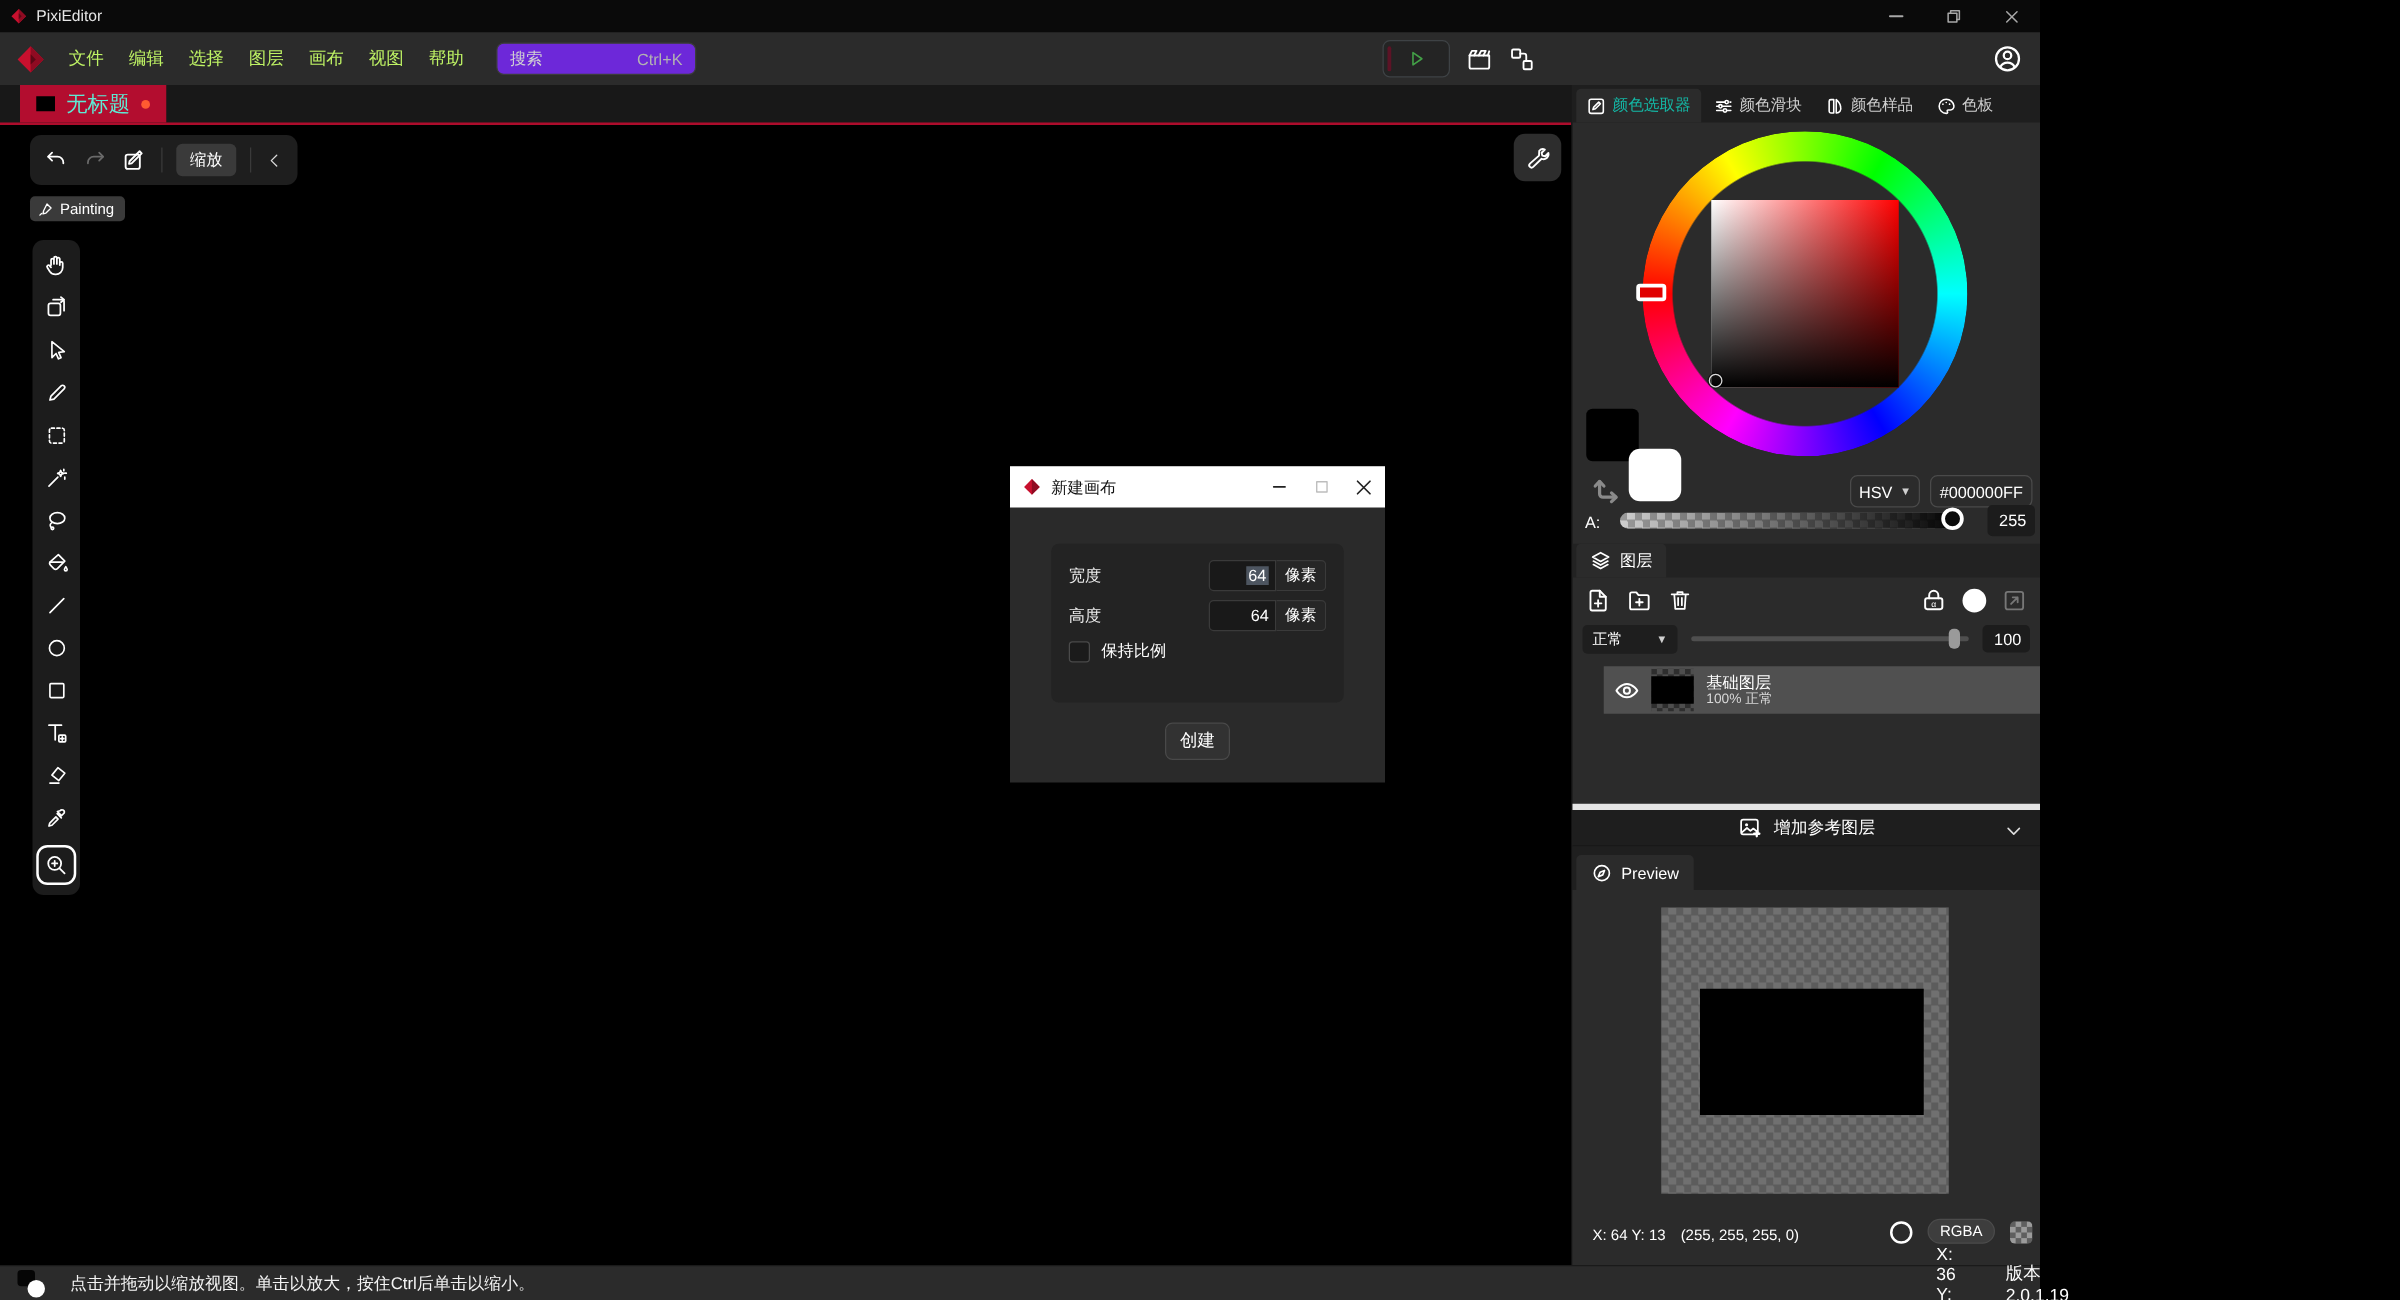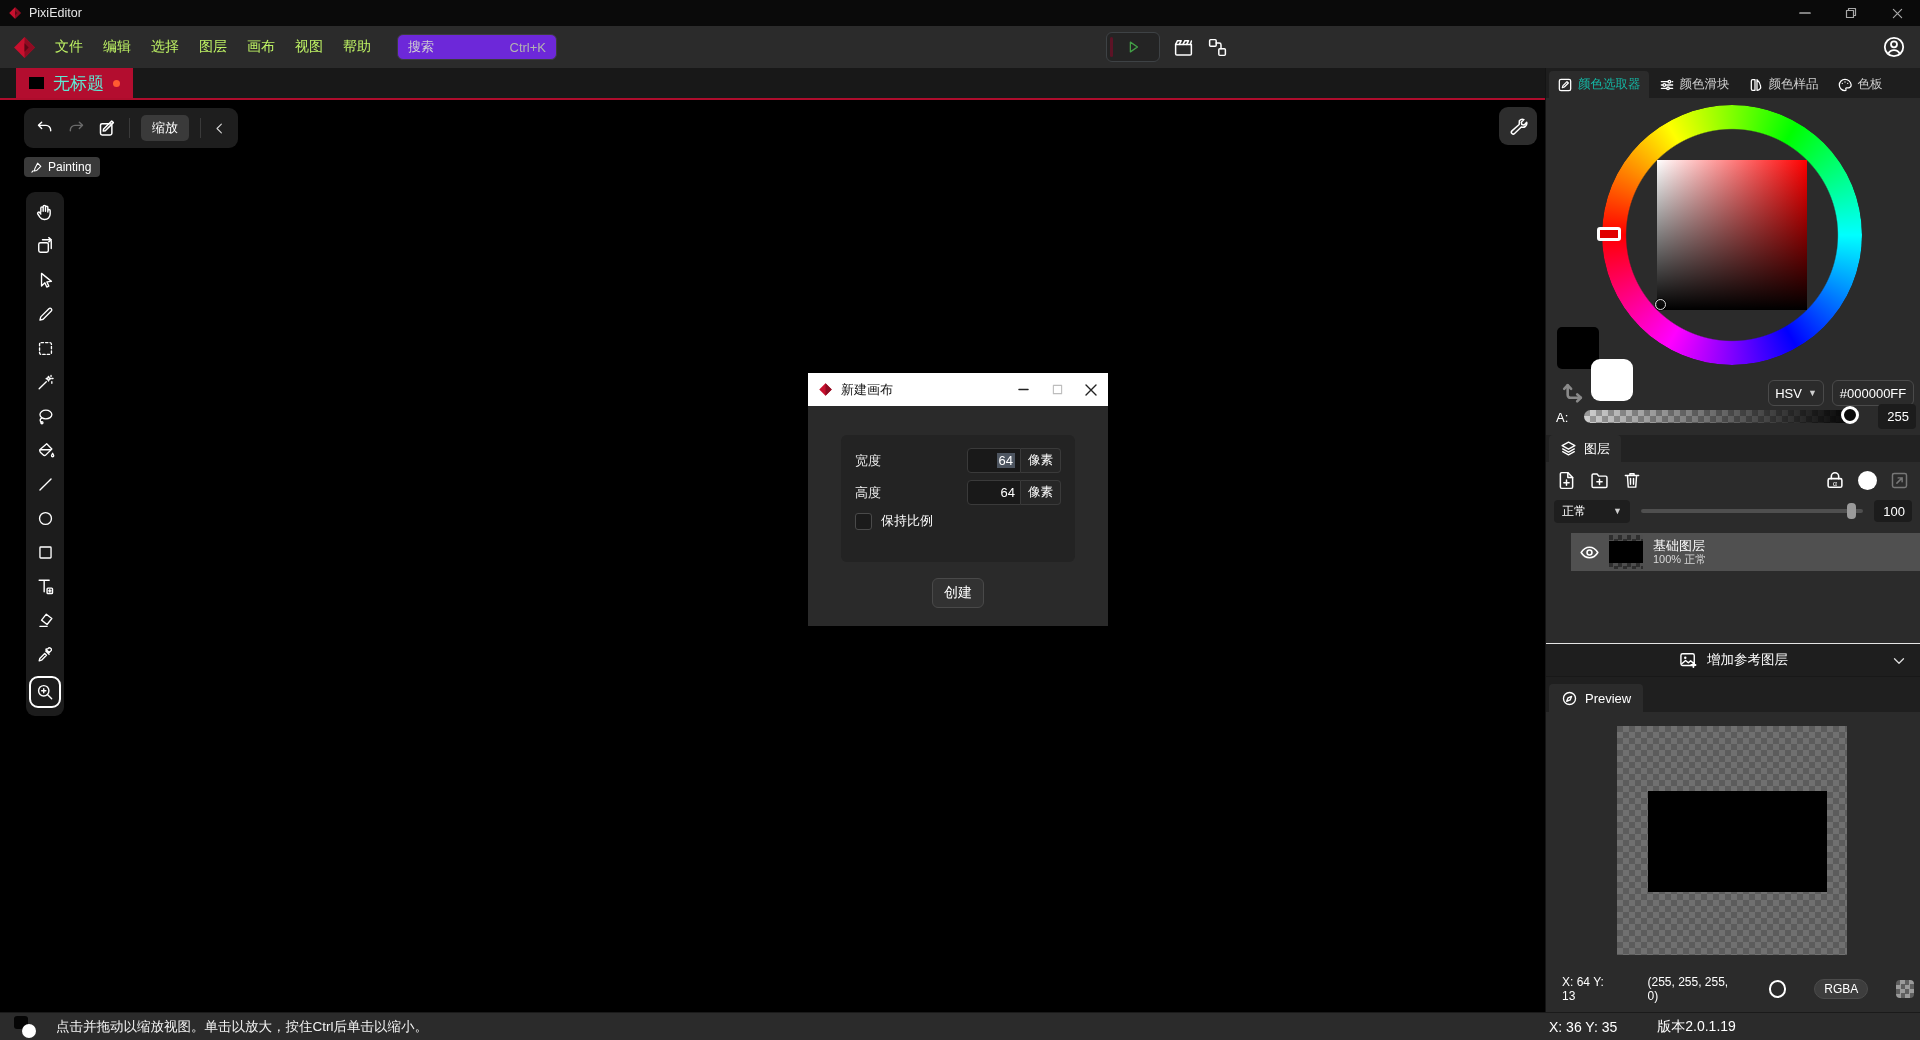--- a/index.html
+++ b/index.html
@@ -1,18 +1,18 @@
 <!DOCTYPE html>
 <html><head>
 <meta charset="utf-8">
 <style>
   *{margin:0;padding:0;box-sizing:border-box}
   html,body{width:1920px;height:1040px;overflow:hidden;background:#000}
   body{font-family:"Liberation Sans","DejaVu Sans",sans-serif;color:#fff;font-size:13px}
-  .window{width:1920px;height:1040px;display:flex;flex-direction:column;background:#2b2b2b}
+  .window{width:1632px;height:1040px;display:flex;flex-direction:column;background:#2b2b2b}
   svg.ic{stroke:#fff;fill:none;stroke-width:1.7;stroke-linecap:round;stroke-linejoin:round;display:block}
   svg.ic.dim{stroke:#6a6a6a}
   svg.ic.gray{stroke:#8a8a8a}
 
   
   .titlebar{height:26px;background:#0a0a0a;display:flex;align-items:center;padding:0 8px;gap:7px;color:#e6e6e6;font-size:12.5px;position:relative;flex:0 0 auto}
   .win-controls{position:absolute;right:0;top:0;height:26px;display:flex}
   .win-btn{width:46px;height:26px;display:flex;align-items:center;justify-content:center;color:#a8a8a8;font-size:13px}
 
   
@@ -104,30 +104,30 @@
   .blend-handle{position:absolute;right:7px;top:-6px;width:9px;height:16px;background:#9a9a9a;border-radius:4px}
   .value-box{width:38px;height:22px;background:#1c1c1c;border-radius:4px;display:flex;align-items:center;justify-content:flex-end;padding:0 7px;font-size:13px}
   .layer-row{margin:9px 0 0 25px;height:38px;background:#505050;display:flex;align-items:center}
   .layer-eye{margin-left:8px}
   .layer-thumb{width:34px;height:34px;margin:0 10px 0 9px;position:relative;
     background:conic-gradient(#4e4e4e 25%,#2e2e2e 0 50%,#4e4e4e 0 75%,#2e2e2e 0);background-size:9px 9px}
   .layer-thumb::after{content:"";position:absolute;left:0;right:0;top:6px;bottom:6px;background:#000}
   .layer-name{font-size:13px;line-height:15px}
   .layer-meta{font-size:11px;color:#d8d8d8;line-height:13px}
 
-  .ref-row{height:34px;background:#1e1e1e;border-top:1px solid #e5e5e5;border-bottom:1px solid #181818;display:flex;align-items:center;justify-content:center;gap:9px;font-size:13.5px;position:relative;flex:0 0 auto}
+  .ref-row{height:34px;background:#1e1e1e;border-top:5px solid #e5e5e5;border-bottom:1px solid #181818;display:flex;align-items:center;justify-content:center;gap:9px;font-size:13.5px;position:relative;flex:0 0 auto}
   .ref-chevron{position:absolute;right:12px;top:8px}
 
   .pv-tabstrip{height:35px;background:#1f1f1f;display:flex;align-items:flex-end;padding-left:3px;flex:0 0 auto}
   .pv-tab{height:28px;display:flex;align-items:center;gap:7px;background:#2b2b2b;padding:0 12px;border-radius:4px 4px 0 0;font-size:13px}
   .pv-body{flex:1;position:relative;background:#2b2b2b}
   .pv-canvas{position:absolute;left:71px;top:14px;width:230px;height:229px;
     background:conic-gradient(#707070 25%,#5c5c5c 0 50%,#707070 0 75%,#5c5c5c 0);background-size:12px 12px}
   .pv-black{position:absolute;left:31px;top:65px;width:179px;height:101px;background:#000}
-  .pv-status{position:absolute;left:16px;right:6px;top:263px;display:flex;align-items:center;font-size:12px;gap:28px}
+  .pv-status{position:absolute;left:16px;right:6px;top:263px;display:flex;align-items:flex-end;font-size:12px;gap:12px}
   .pv-circle{width:18px;height:18px;border:2.5px solid #fff;border-radius:50%;margin-left:auto}
   .pv-chip{background:#3d3d3d;border:1px solid #4b4b4b;border-radius:10px;padding:2px 9px;font-size:12px}
   .pv-mini-checker{width:18px;height:18px;border-radius:4px;background:conic-gradient(#9b9b9b 25%,#5f5f5f 0 50%,#9b9b9b 0 75%,#5f5f5f 0);background-size:9px 9px}
 
   
   .statusbar{height:28px;background:#2b2b2b;border-top:1px solid #1a1a1a;display:flex;align-items:center;position:relative;font-size:13.5px;flex:0 0 auto}
   .sb-indicator{position:relative;width:44px;height:100%}
   .sb-black{position:absolute;left:14px;top:3px;width:14px;height:13px;background:#050505;border-radius:3px}
   .sb-white{position:absolute;left:22px;top:11px;width:14px;height:14px;background:#fff;border-radius:50%}
   .sb-hint{margin-left:12px;color:#f4f4f4}

